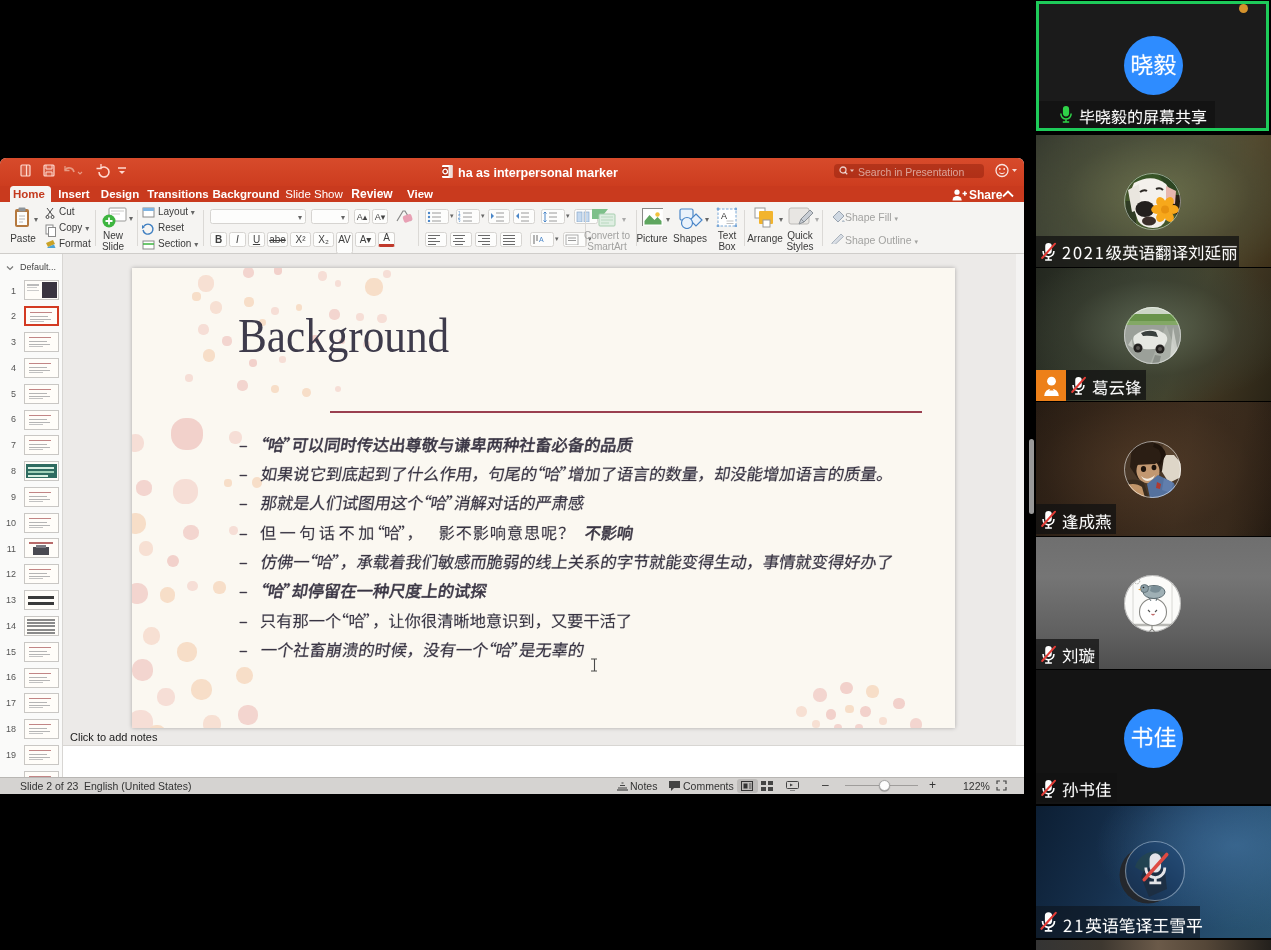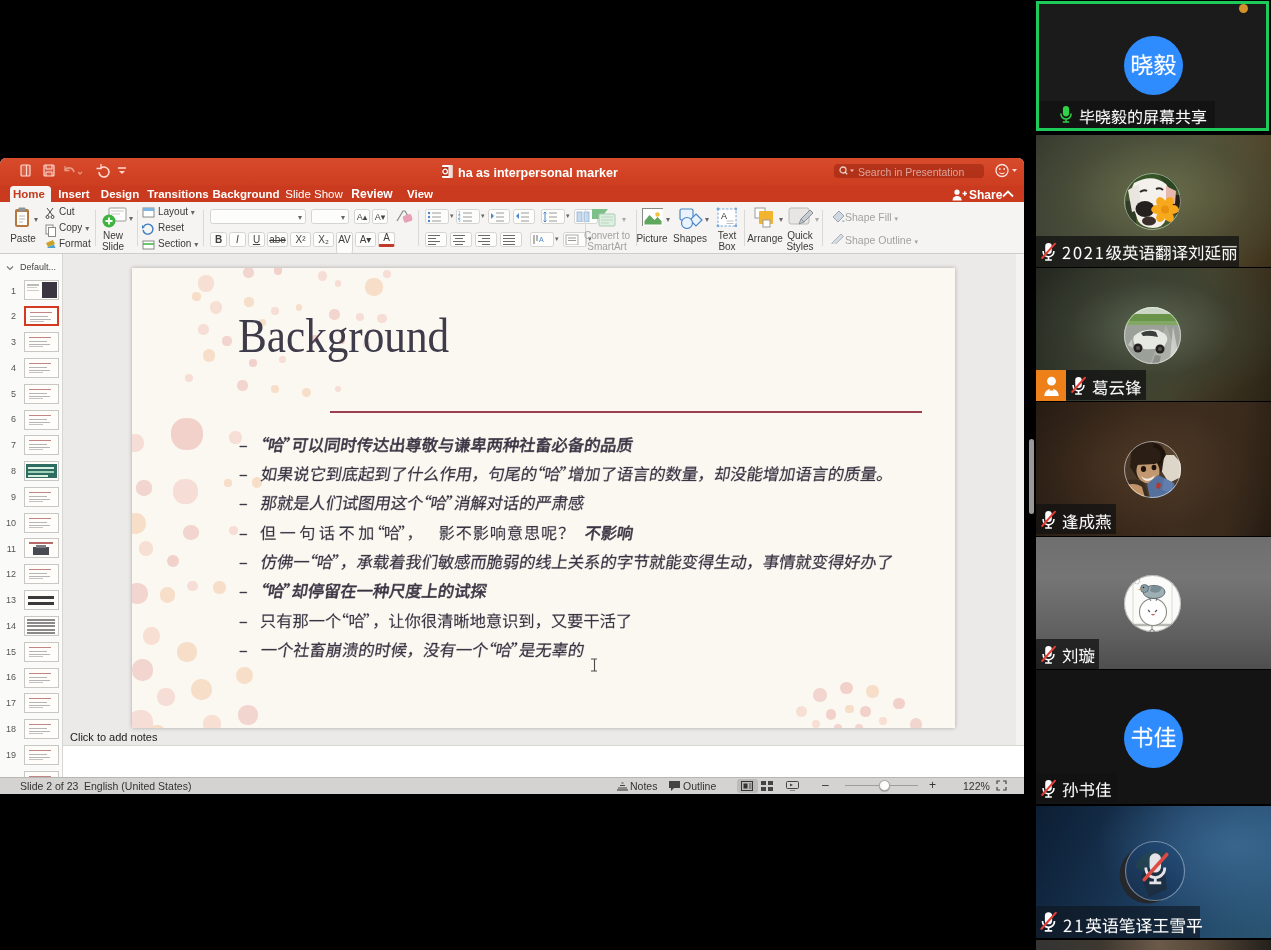--- a/index.html
+++ b/index.html
@@ -680,21 +680,21 @@
     <div class="abs" style="left:20px;top:622px;font-size:10.5px;color:#333">Slide 2 of 23</div>
     <div class="abs" style="left:84px;top:622px;font-size:10.5px;color:#333">English (United States)</div>
     <svg class="abs" style="left:616px;top:622px" width="13" height="11">
       <path d="M2 8h9M4 5.5h5M5.5 3h2" stroke="#444" stroke-width="1.2"></path>
       <path d="M1 10h11" stroke="#444" stroke-width="1.2"></path>
     </svg>
     <div class="abs" style="left:630px;top:622px;font-size:10.5px;color:#333">Notes</div>
     <svg class="abs" style="left:668px;top:622px" width="13" height="11">
       <path d="M1 1h11v7H6l-3 3V8H1z" fill="#444"></path>
     </svg>
-    <div class="abs" style="left:683px;top:622px;font-size:10.5px;color:#333">Outline</div>
+    <div class="abs" style="left:683px;top:622px;font-size:10.5px;color:#333">Comments</div>
     <div class="abs" style="left:737px;top:620.5px;width:21px;height:14px;background:#bdbbb9;border-radius:3px"></div>
     <svg class="abs" style="left:741px;top:623px" width="12" height="10">
       <rect x="0.5" y="0.5" width="11" height="9" fill="none" stroke="#333"></rect>
       <path d="M2.5 2.5h4v5h-4z" fill="#333"></path>
       <path d="M8 3h2.5M8 5h2.5M8 7h2.5" stroke="#333" stroke-width=".8"></path>
     </svg>
     <svg class="abs" style="left:761px;top:623px" width="12" height="10">
       <rect x="0" y="0" width="5" height="4" fill="#444"></rect>
       <rect x="7" y="0" width="5" height="4" fill="#444"></rect>
       <rect x="0" y="6" width="5" height="4" fill="#444"></rect>

